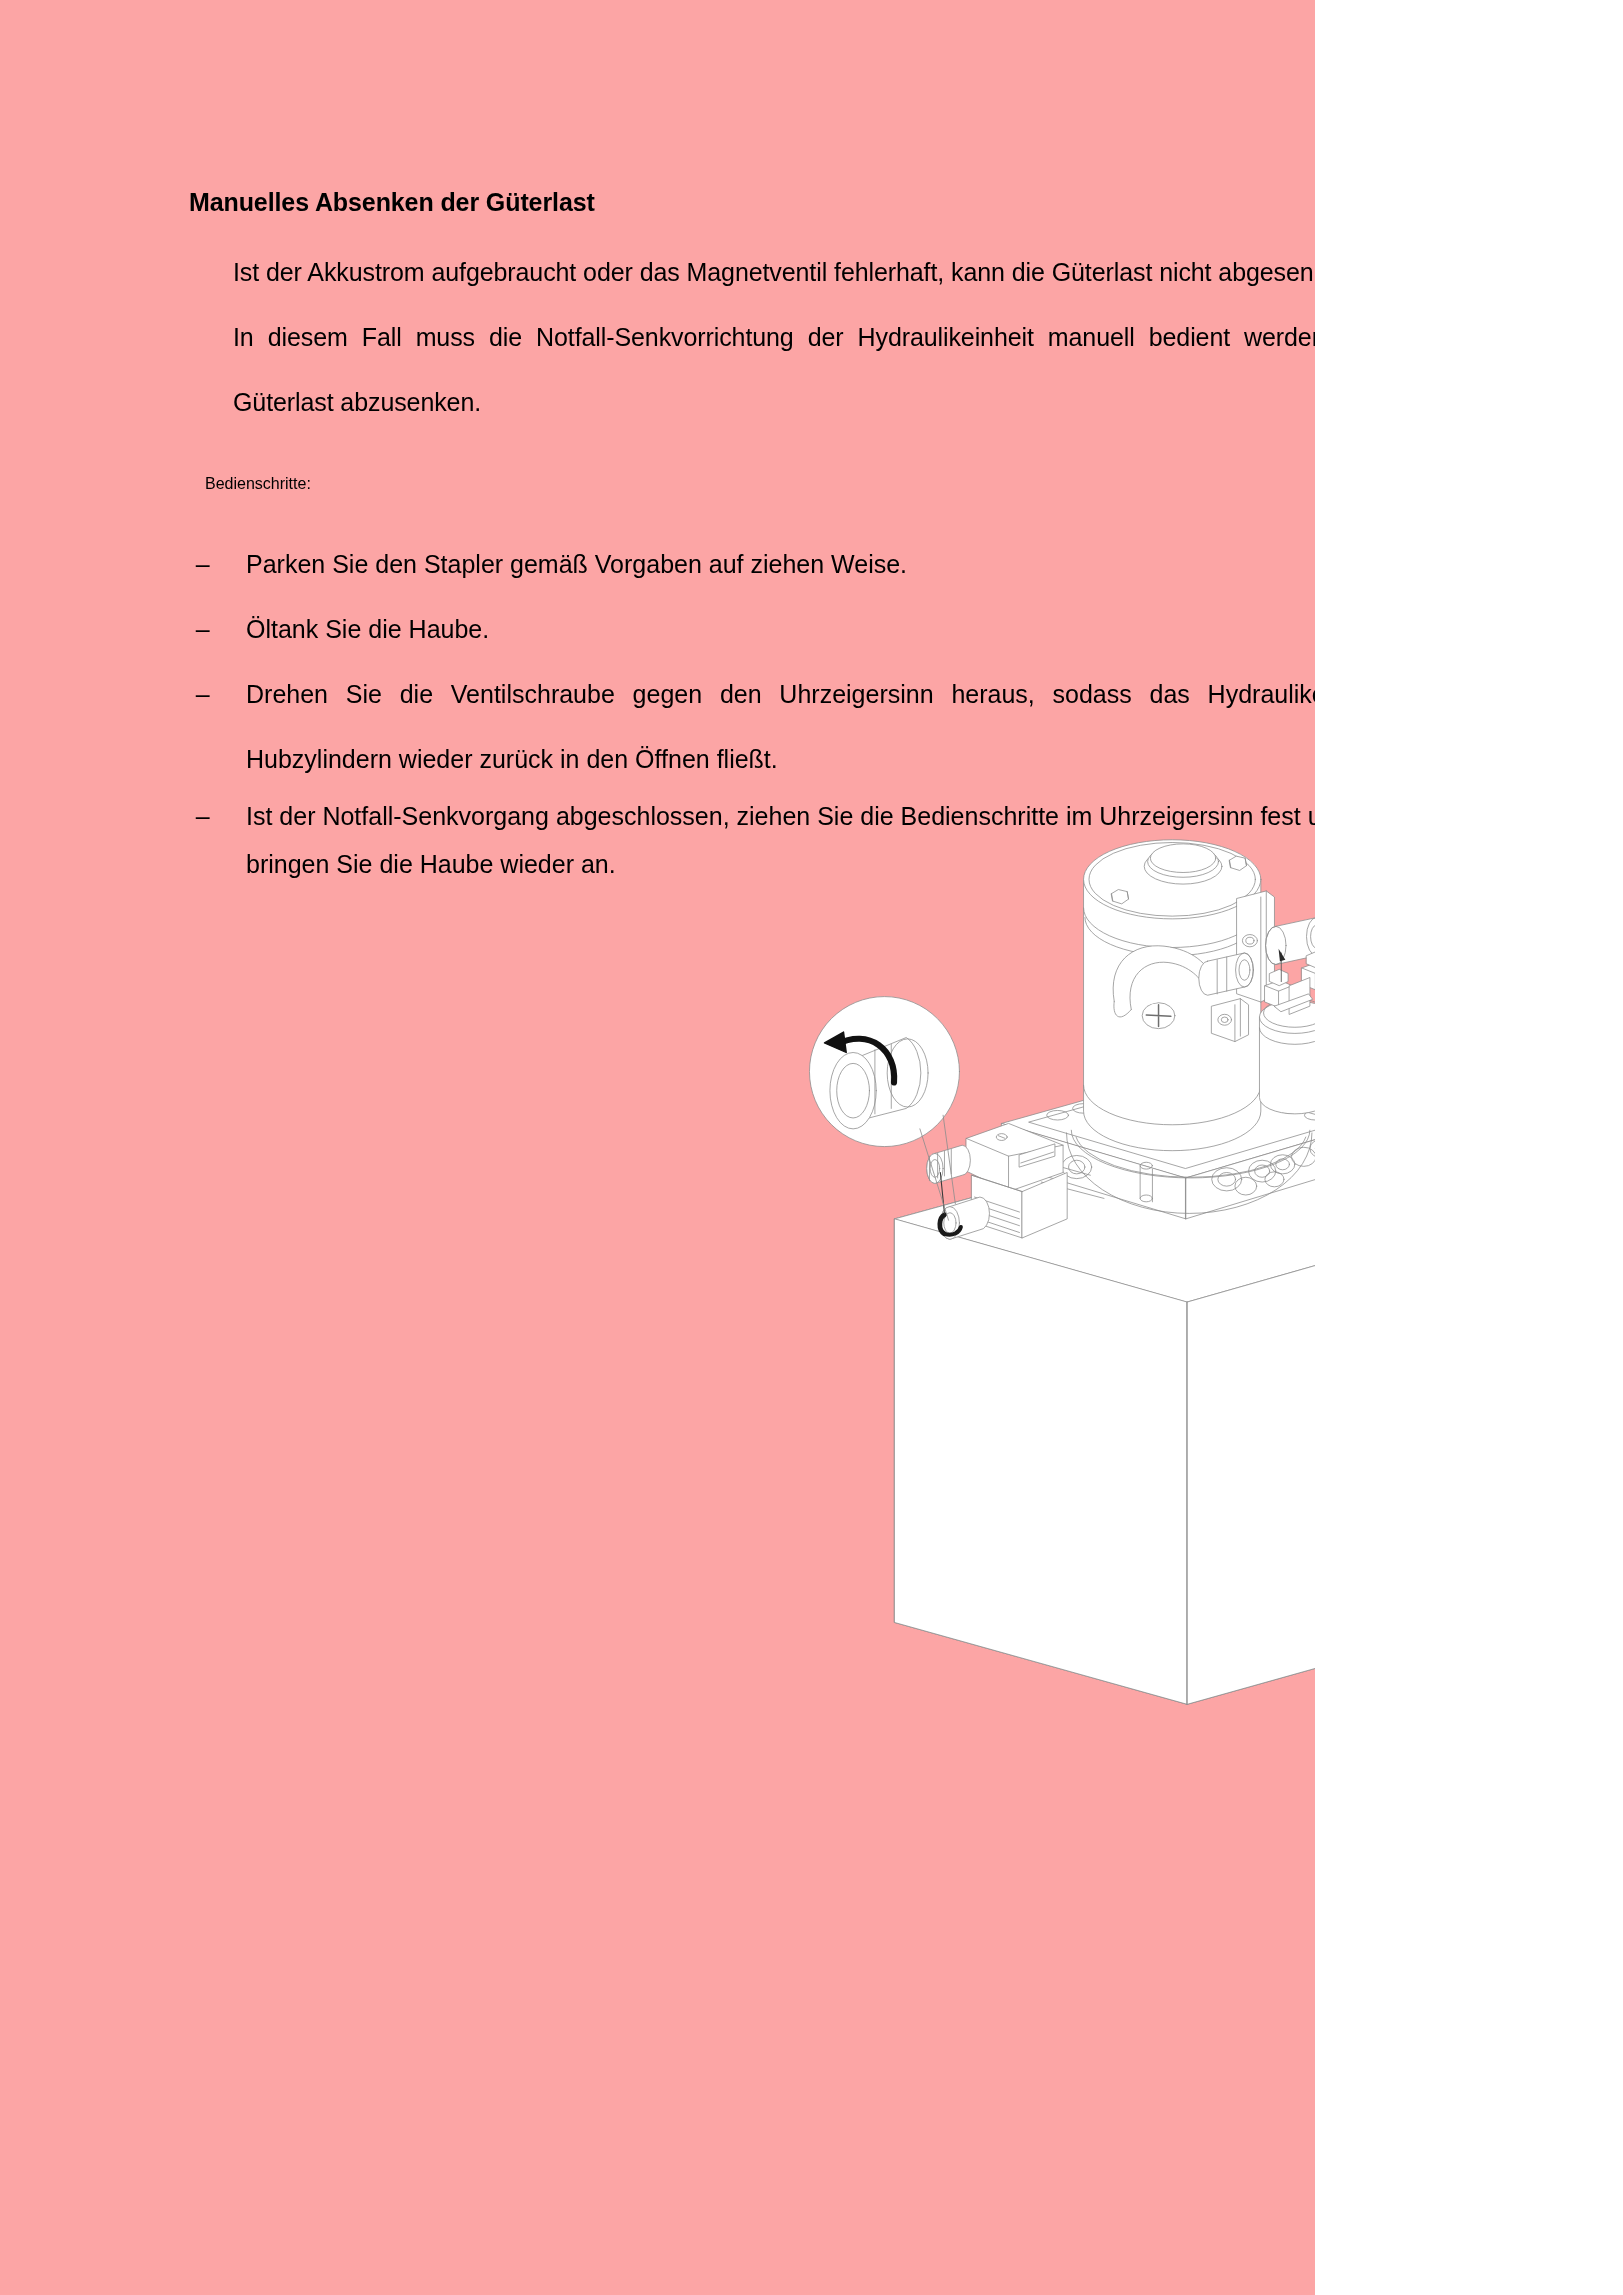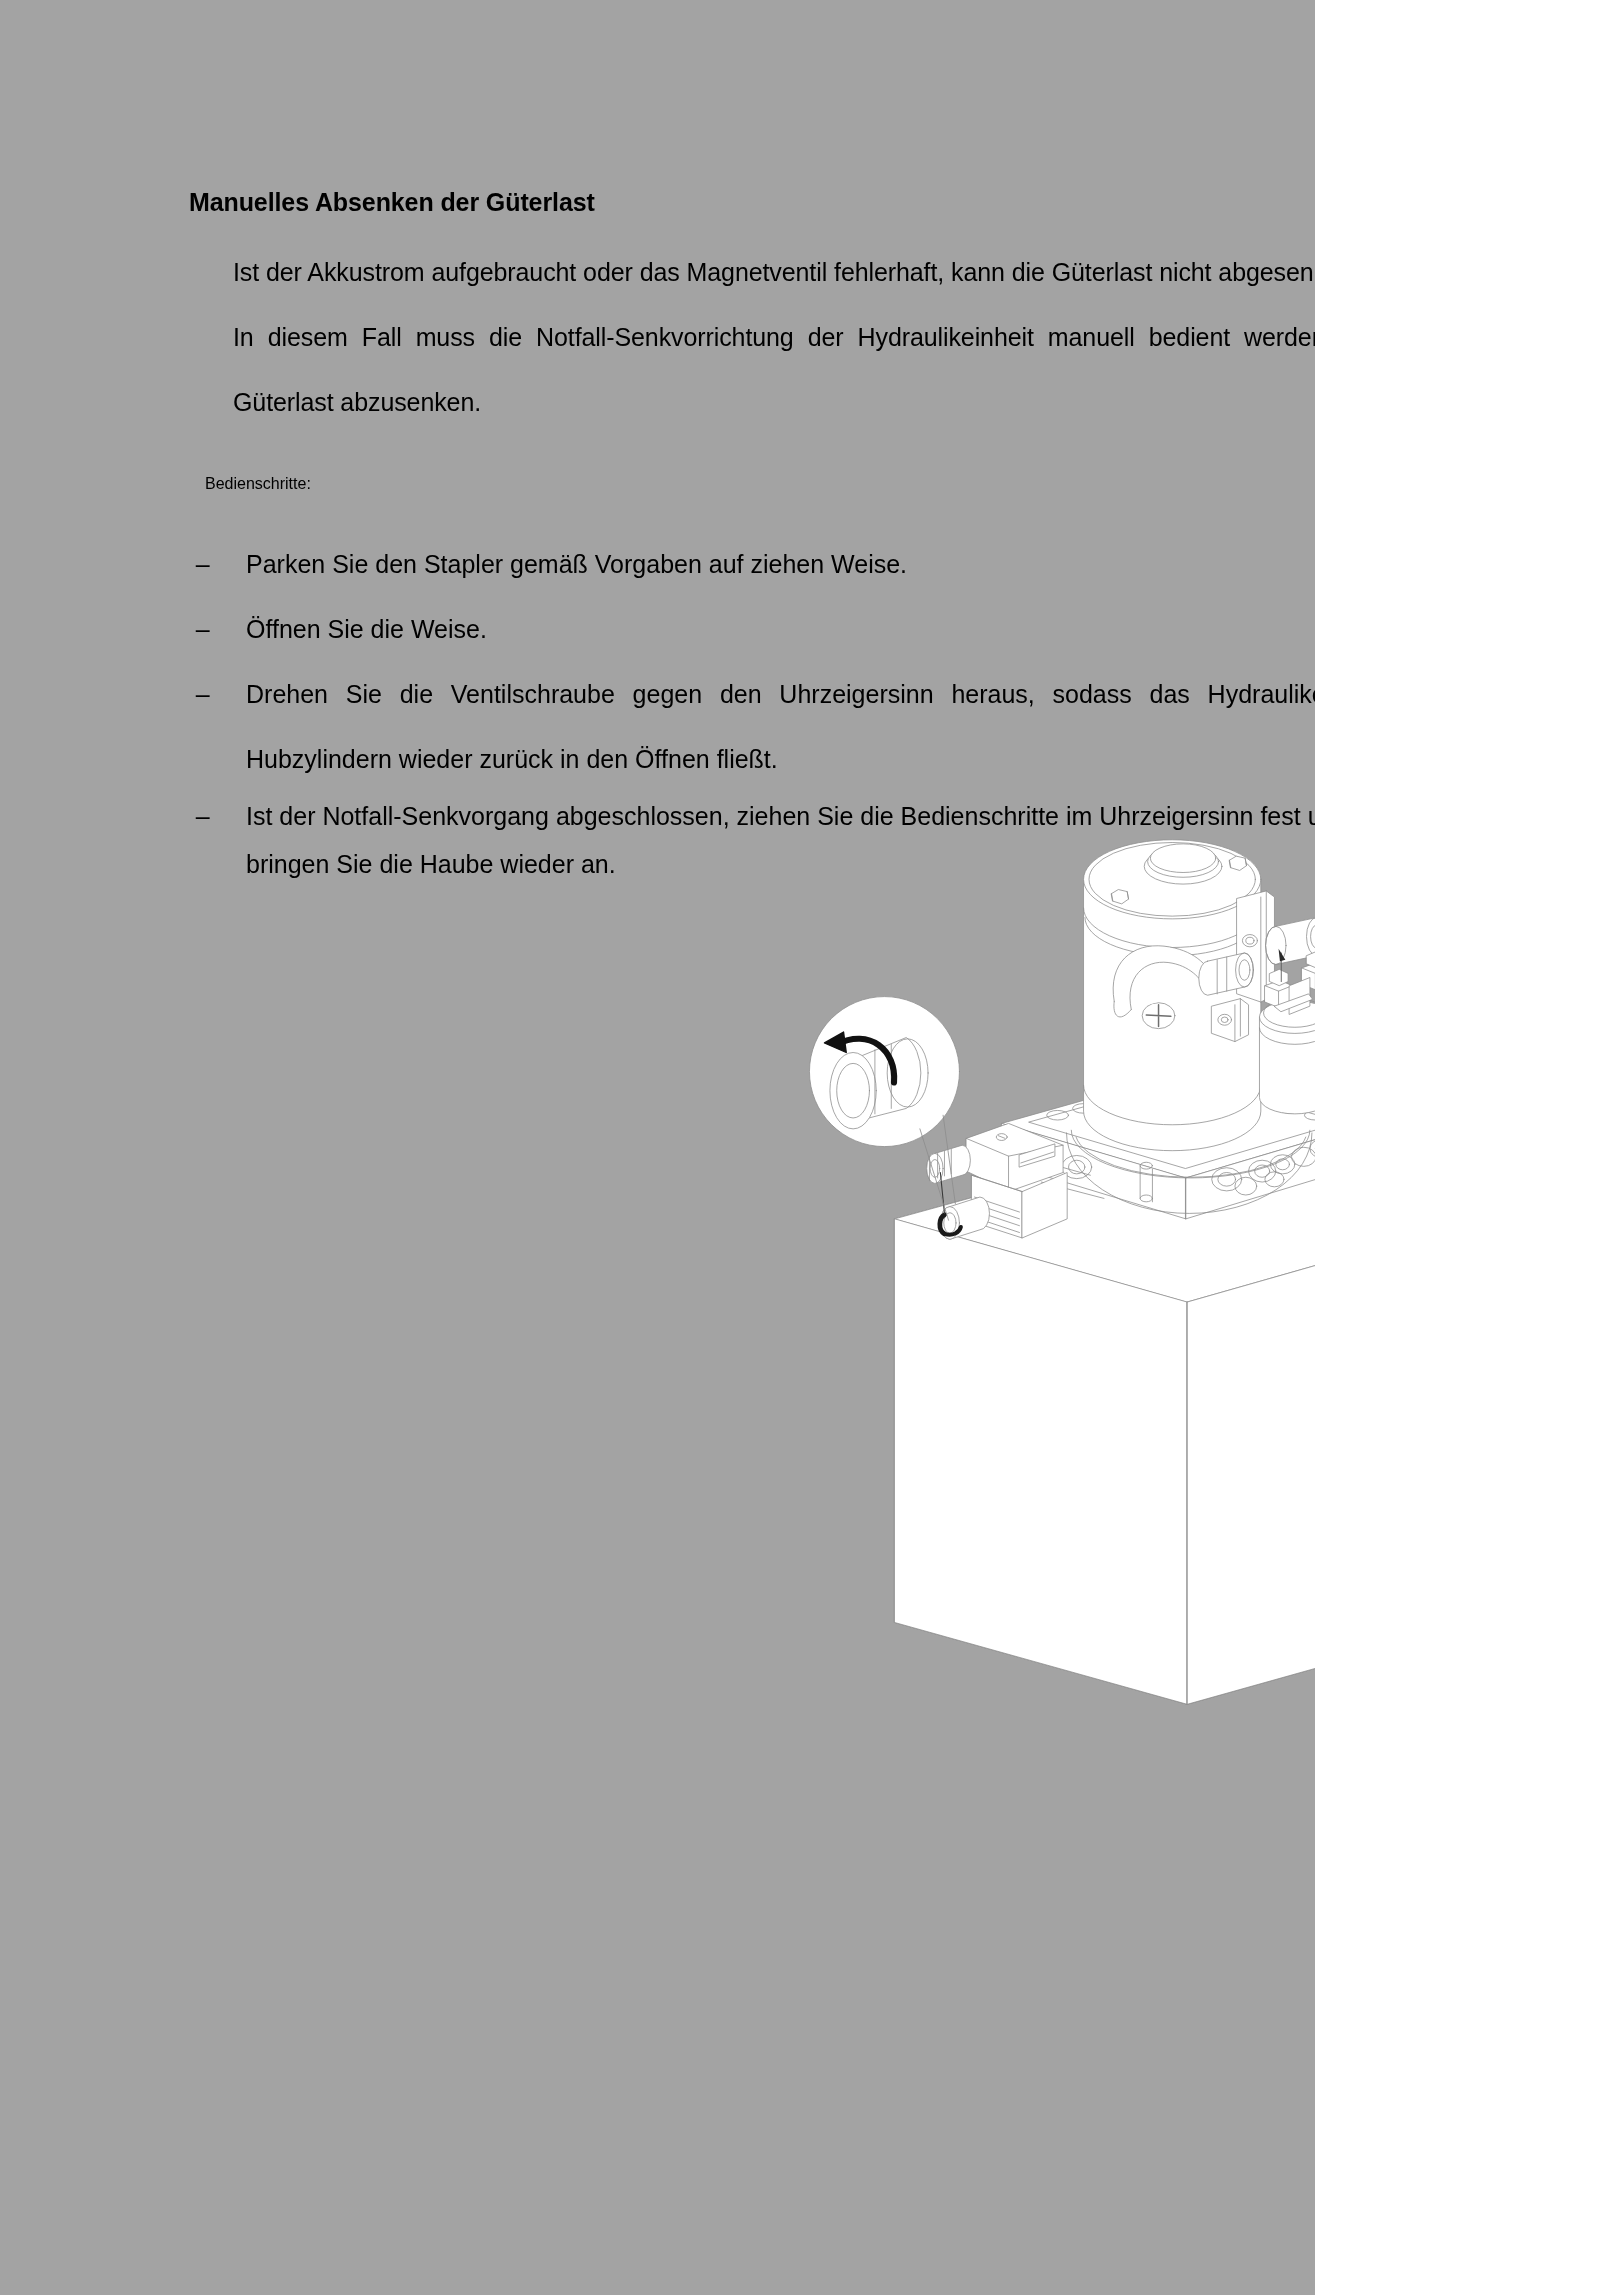--- a/index.html
+++ b/index.html
@@ -4,21 +4,21 @@
 <style>
   html, body {
     margin: 0;
     padding: 0;
     background: #ffffff;
   }
   .page {
     position: relative;
     width: 1315px;
     height: 2295px;
-    background: #a3a3a3;
+    background: #fca5a5;
     font-family: "Liberation Sans", sans-serif;
     color: #000000;
     overflow: hidden;
   }
 
   .content {
     position: absolute;
     left: 189px;
     top: 187px;
     width: 1239px;
@@ -112,21 +112,21 @@
 
     <p class="steps-lead">Bedienschritte:</p>
 
     <ul class="bullet-list">
       <li class="bullet-item">
         <span class="dash">–</span>
         <span>Parken Sie den Stapler gemäß Vorgaben auf ziehen Weise.</span>
       </li>
       <li class="bullet-item">
         <span class="dash">–</span>
-        <span>Öffnen Sie die Weise.</span>
+        <span>Öltank Sie die Haube.</span>
       </li>
       <li class="bullet-item">
         <span class="dash">–</span>
         <span>Drehen Sie die Ventilschraube gegen den Uhrzeigersinn heraus, sodass das Hydrauliköl in den Hubzylindern wieder zurück in den Öffnen fließt.</span>
       </li>
       <li class="bullet-item tight">
         <span class="dash">–</span>
         <span>Ist der Notfall-Senkvorgang abgeschlossen, ziehen Sie die Bedienschritte im Uhrzeigersinn fest und bringen Sie die Haube wieder an.</span>
       </li>
     </ul>

